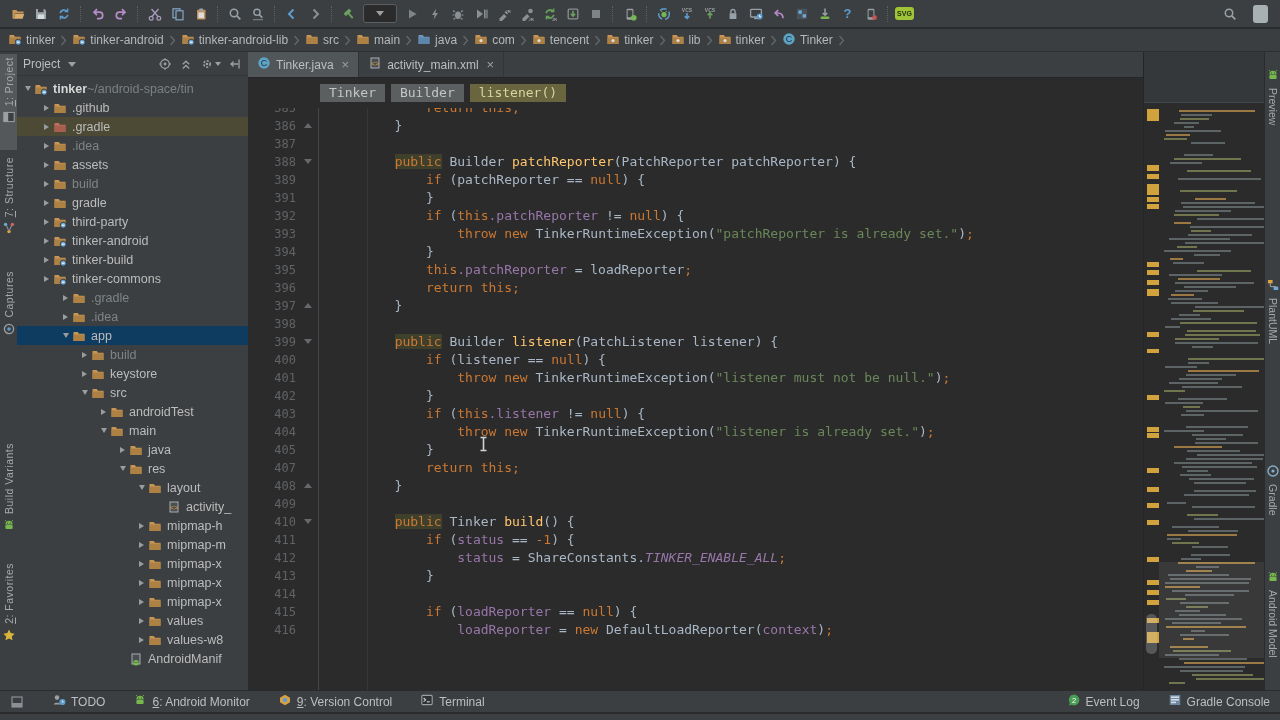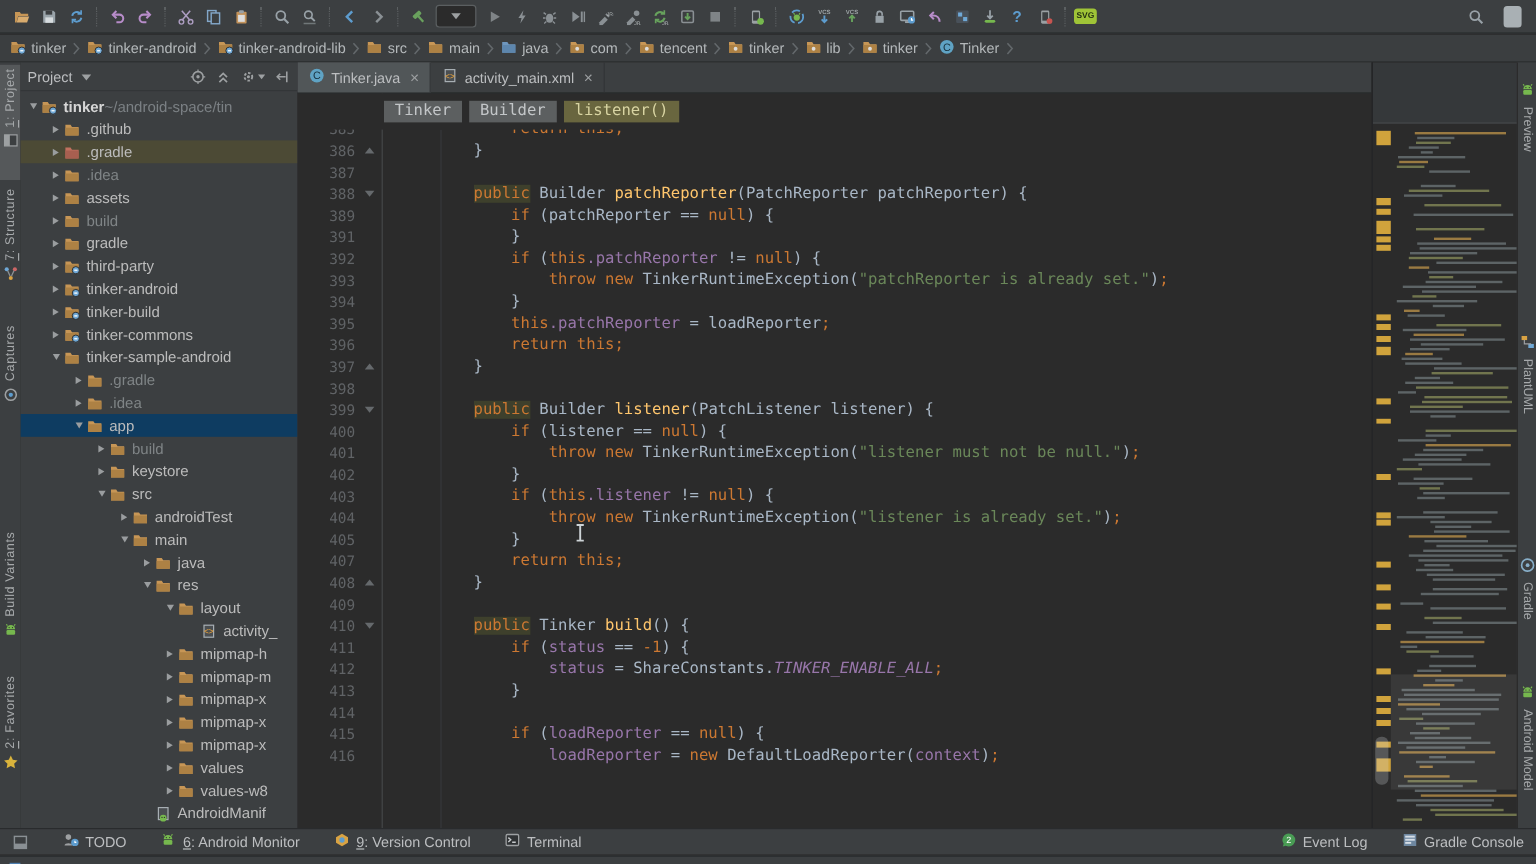--- a/index.html
+++ b/index.html
@@ -707,32 +707,20 @@
           </span>
           <span class="ticon">
             <svg width="14" height="14" viewBox="0 0 14 14">
               <path d="M1.5 3h4.3l1.2 1.8h5.5V12h-11z" fill="#c79656"></path>
               <path d="M1.5 5.5h11V12h-11z" fill="#ad8144"></path>
               <circle cx="10.2" cy="10.2" r="3" fill="#6fa8d6" stroke="#2b2b2b" stroke-width="0.8"></circle>
               <rect x="8.9" y="9.6" width="2.6" height="1.3" fill="#eaf3f9"></rect>
             </svg>
           </span>
           <span class="lbl">tinker-commons</span>
-        </div>
-        <div class="trow" style="padding-left: 23px;">
-          <span class="tar">
-            <span class="tri-o"></span>
-          </span>
-          <span class="ticon">
-            <svg width="14" height="14" viewBox="0 0 14 14">
-              <path d="M1.5 3h4.3l1.2 1.8h5.5V12h-11z" fill="#c79656"></path>
-              <path d="M1.5 5.5h11V12h-11z" fill="#ad8144"></path>
-            </svg>
-          </span>
-          <span class="lbl">tinker-sample-android</span>
         </div>
         <div class="trow dim" style="padding-left: 42px;">
           <span class="tar">
             <span class="tri-c"></span>
           </span>
           <span class="ticon">
             <svg width="14" height="14" viewBox="0 0 14 14">
               <path d="M1.5 3h4.3l1.2 1.8h5.5V12h-11z" fill="#c79656"></path>
               <path d="M1.5 5.5h11V12h-11z" fill="#ad8144"></path>
             </svg>

